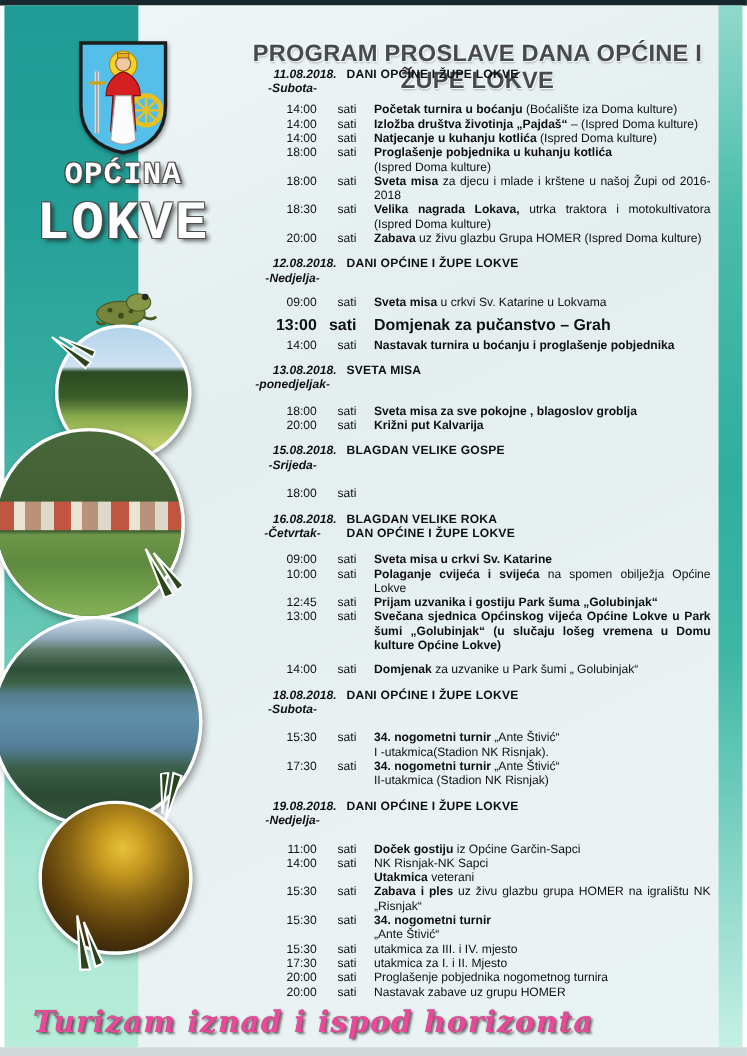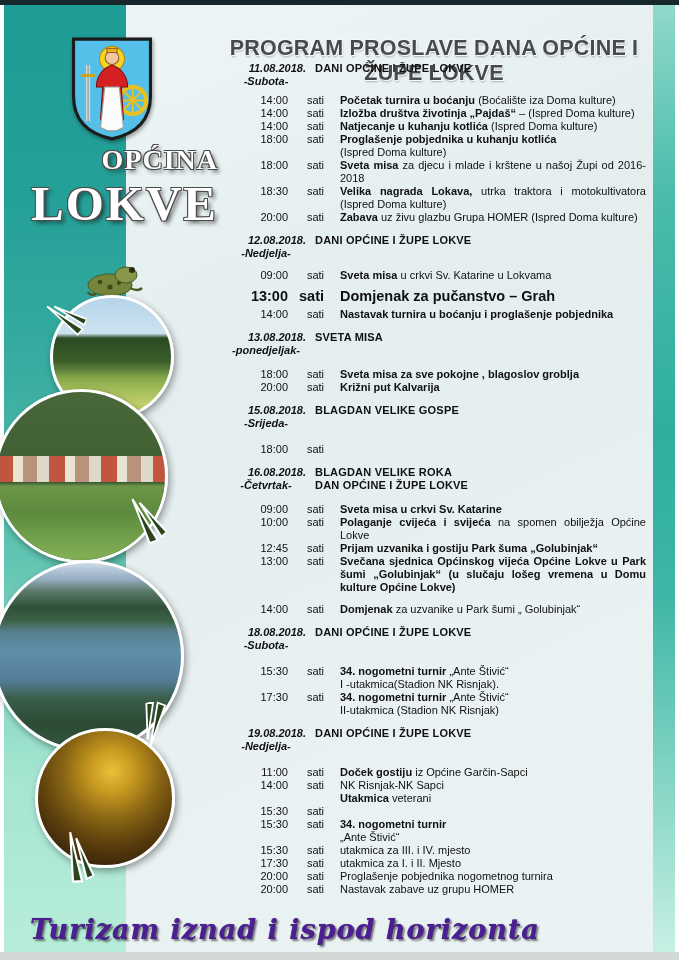--- a/index.html
+++ b/index.html
@@ -12,22 +12,22 @@
     background:linear-gradient(180deg,#1e9c95 0%,#24a098 20%,#37aca0 38%,#58c0ae 55%,#84d5c1 70%,#a6e6d2 82%,#b7edd9 100%);}
   .right-band{position:absolute;left:653px;top:5px;width:22px;height:947px;
     background:linear-gradient(180deg,#90d9cb 0%,#4abcab 20%,#2fae9e 45%,#3db6a5 62%,#7ed2c2 80%,#c6f0e4 100%);}
   .main-panel{position:absolute;left:126px;top:5px;width:527px;height:947px;
     background:linear-gradient(155deg,#eef5f6 0%,#e4eeef 35%,#e9f1f2 70%,#eaf3f3 100%);}
   
   .title{position:absolute;left:198px;top:36px;width:472px;text-align:center;
     font-size:21.5px;font-weight:bold;color:#46494d;letter-spacing:.2px;
     text-shadow:1px 1px 0 rgba(255,255,255,.95),-1px -1px 0 rgba(255,255,255,.55),1px 2px 2px rgba(0,0,0,.28);}
   .coat{position:absolute;left:70px;top:36px;width:84px;height:106px;filter:drop-shadow(1px 2px 2px rgba(0,0,0,.4));}
-  .org{position:absolute;left:6px;top:146px;width:212px;text-align:right;color:#fff;
-    font-family:Liberation Serif, serif;font-weight:bold;line-height:1;
+  .org{position:absolute;left:6px;top:146px;width:212px;text-align:center;color:#fff;
+    font-family:Liberation Mono, monospace;font-weight:bold;line-height:1;
     text-shadow:-1px -1px 0 #4c4c4c,1px -1px 0 #4c4c4c,-1px 1px 0 #4c4c4c,1px 1px 0 #4c4c4c,3px 3px 4px rgba(20,20,20,.65);}
   .org-l1{font-size:28px;letter-spacing:1px;}
   .org-l2{font-size:49px;letter-spacing:2px;margin-top:5px;}
   
   .schedule{position:absolute;left:210px;top:62px;width:436px;font-size:11px;line-height:13px;color:#101010;}
   .section{margin-top:10px;margin-left:16px;}
   .section:first-child{margin-top:0;}
   .sec-head{display:flex;margin-bottom:6px;}
   .date-col{width:80px;flex:none;font-weight:bold;font-style:italic;}
   .date{text-align:right;}
@@ -54,21 +54,21 @@
   .photo-village::after{content:"";position:absolute;inset:0;border-radius:50%;
     background:linear-gradient(180deg,transparent 0 54%,#6d964a 56%,#5d8a3e 72%,#74a14c 88%,#85b257 100%);}
   .photo-lake{left:-8px;top:560px;width:186px;height:186px;
     background:linear-gradient(180deg,#ccdae8 0%,#93abbe 9%,#5d7a6a 15%,#2f5038 24%,#3c6246 31%,#567f8e 37%,#5e8fa8 47%,#567f9c 62%,#3a5e48 73%,#2c4a34 86%,#365840 100%);}
   .photo-cave{left:35px;top:728px;width:134px;height:134px;
     background:radial-gradient(circle at 55% 30%,#e8c23a 0%,#c89a20 18%,#8a6614 40%,#5a3e0c 62%,#32200a 85%,#1f1404 100%);}
   .frog{position:absolute;left:86px;top:258px;width:58px;height:40px;}
   .blade{position:absolute;}
   
   .slogan{position:absolute;left:30px;top:914px;font-family:"DejaVu Serif",serif;
-    font-style:italic;font-weight:bold;font-size:27px;color:#4c1d95;letter-spacing:1px;
+    font-style:italic;font-weight:bold;font-size:27px;color:#ec4899;letter-spacing:1px;
     text-shadow:2px 2px 2px rgba(0,0,0,.5),0 0 1px rgba(0,0,0,.6);}
 </style>
 </head>
 <body>
 
 <div class="poster">
   <div class="top-strip"></div>
   <div class="left-band"></div>
   <div class="right-band"></div>
   <div class="main-panel"></div>
@@ -327,20 +327,23 @@
           <div class="time">14:00</div>
           <div class="unit">sati</div>
           <div class="txt">
             <div class="line cont"><span>NK Risnjak-NK Sapci</span></div>
             <div class="line"><b>Utakmica</b><span> veterani</span></div>
           </div>
         </div>
         <div class="event">
           <div class="time">15:30</div>
           <div class="unit">sati</div>
+          <div class="txt">
+            <div class="line"><b>Zabava i ples</b><span> uz živu glazbu  grupa HOMER  na igralištu NK „Risnjak“</span></div>
+          </div>
         </div>
         <div class="event">
           <div class="time">15:30</div>
           <div class="unit">sati</div>
           <div class="txt">
             <div class="line"><b>34. nogometni turnir</b></div>
             <div class="line cont"><span>„Ante Štivić“</span></div>
           </div>
         </div>
         <div class="event">

